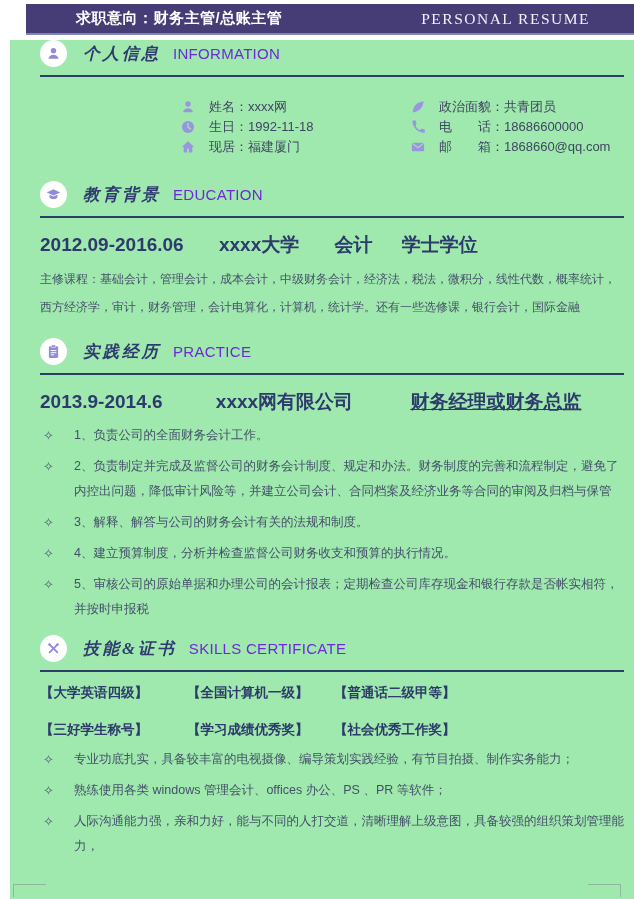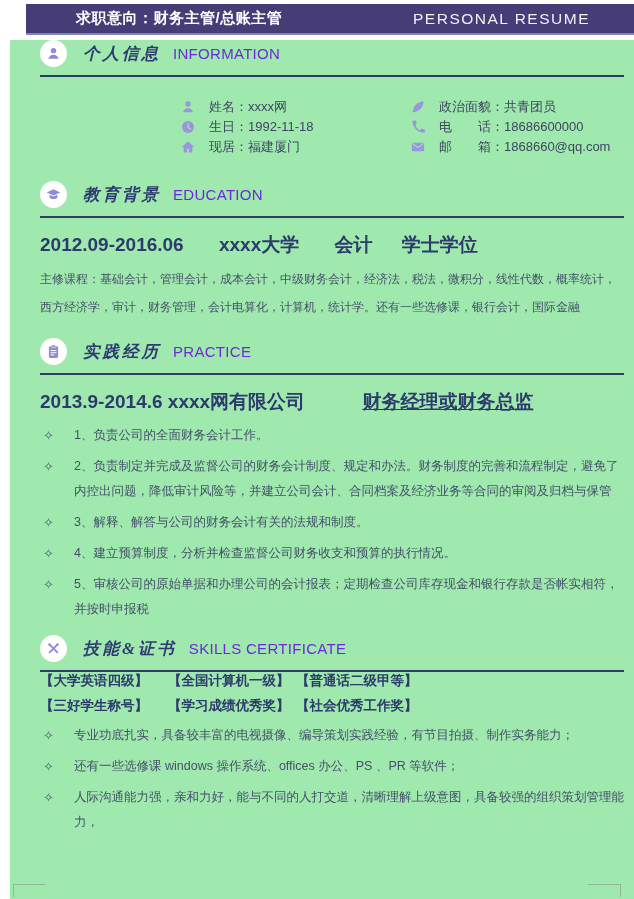--- a/index.html
+++ b/index.html
@@ -12,21 +12,21 @@
   }
   
   .topbar {
     position:absolute; left:26px; right:0; top:4px; height:31px;
     background:#473d76;
     border-bottom:2px solid #7e88b6;
     display:flex; align-items:center; justify-content:space-between;
     padding:0 44px 0 50px;
   }
   .job-intent { color:#ffffff; font-weight:bold; font-size:15px; letter-spacing:.5px; }
-  .brand { color:#f2f0fa; font-family:Liberation Sans, sans-serif; font-size:15.5px; letter-spacing:1.5px; }
+  .brand { color:#f2f0fa; font-family:Liberation Serif, serif; font-size:15.5px; letter-spacing:1.5px; }
 
   
   .canvas {
     position:absolute; left:10px; right:0; top:40px; bottom:0;
     background:#a0e9ae;
   }
   .inner { padding:0 10px 0 30px; }
 
   
   .sec-head { display:flex; align-items:center; }
@@ -64,21 +64,21 @@
     position:relative; padding-left:34px;
     font-size:12.5px; color:#44506a; line-height:25px; margin-top:6px;
   }
   ul.bullets li .diamond {
     position:absolute; left:3px; top:0; color:#55617a; font-size:13px;
   }
 
   
   .certs {
     display:grid; grid-template-columns:128px 128px auto;
-    column-gap:0; row-gap:7px; margin-top:0;
+    column-gap:0; row-gap:7px; margin-top:12px;gap:19px;
   }
   .cert { font-weight:bold; color:#2c3a6c; font-size:13.5px; white-space:nowrap; }
 
   
   .mt-sec2 { margin-top:25px; }
   .mt-sec3 { margin-top:17px; }
   .mt-sec4 { margin-top:13px; }
   .mt-line { margin-top:14px; }
   .mt-ul  { margin-top:8px; }
 
@@ -198,21 +198,21 @@
           <rect x="8" y="13" width="8" height="1.4" fill="#ffffff"></rect>
           <rect x="8" y="16" width="5" height="1.4" fill="#ffffff"></rect>
         </svg>
       </span>
       <span class="cn-title">实践经历</span>
       <span class="en-title">PRACTICE</span>
     </div>
     <div class="rule"></div>
 
     <div class="bold-line mt-line">
-      <span style="">2013.9-2014.6</span>
+      <span style="margin-right:48px;">2013.9-2014.6</span>
       <span style="margin-right:52px;">xxxx网有限公司</span>
       <span class="role-underline">财务经理或财务总监</span>
     </div>
 
     <ul class="bullets mt-ul">
       <li><span class="diamond">✧</span><span>1、负责公司的全面财务会计工作。</span></li>
       <li><span class="diamond">✧</span><span>2、负责制定并完成及监督公司的财务会计制度、规定和办法。财务制度的完善和流程制定，避免了内控出问题，降低审计风险等，并建立公司会计、合同档案及经济业务等合同的审阅及归档与保管</span></li>
       <li><span class="diamond">✧</span><span>3、解释、解答与公司的财务会计有关的法规和制度。</span></li>
       <li><span class="diamond">✧</span><span>4、建立预算制度，分析并检查监督公司财务收支和预算的执行情况。</span></li>
       <li><span class="diamond">✧</span><span>5、审核公司的原始单据和办理公司的会计报表；定期检查公司库存现金和银行存款是否帐实相符，并按时申报税</span></li>
@@ -240,21 +240,21 @@
       <span class="cert">【大学英语四级】</span>
       <span class="cert">【全国计算机一级】</span>
       <span class="cert">【普通话二级甲等】</span>
       <span class="cert">【三好学生称号】</span>
       <span class="cert">【学习成绩优秀奖】</span>
       <span class="cert">【社会优秀工作奖】</span>
     </div>
 
     <ul class="bullets mt-ul">
       <li><span class="diamond">✧</span><span>专业功底扎实，具备较丰富的电视摄像、编导策划实践经验，有节目拍摄、制作实务能力；</span></li>
-      <li><span class="diamond">✧</span><span>还有一些选修课 windows 操作系统、offices 办公、PS 、PR 等软件；</span></li>
+      <li><span class="diamond">✧</span><span>熟练使用各类 windows 管理会计、offices 办公、PS 、PR 等软件；</span></li>
       <li><span class="diamond">✧</span><span>人际沟通能力强，亲和力好，能与不同的人打交道，清晰理解上级意图，具备较强的组织策划管理能力，</span></li>
     </ul>
 
   </div>
 
   <div class="corner-l"></div>
   <div class="corner-r"></div>
 </div>
 
 </body></html>

